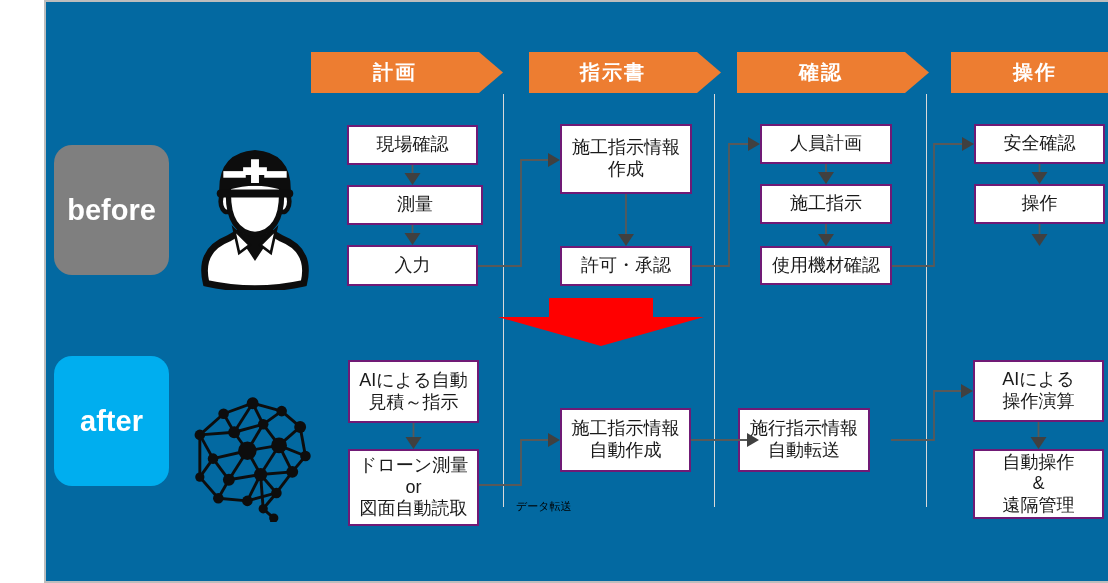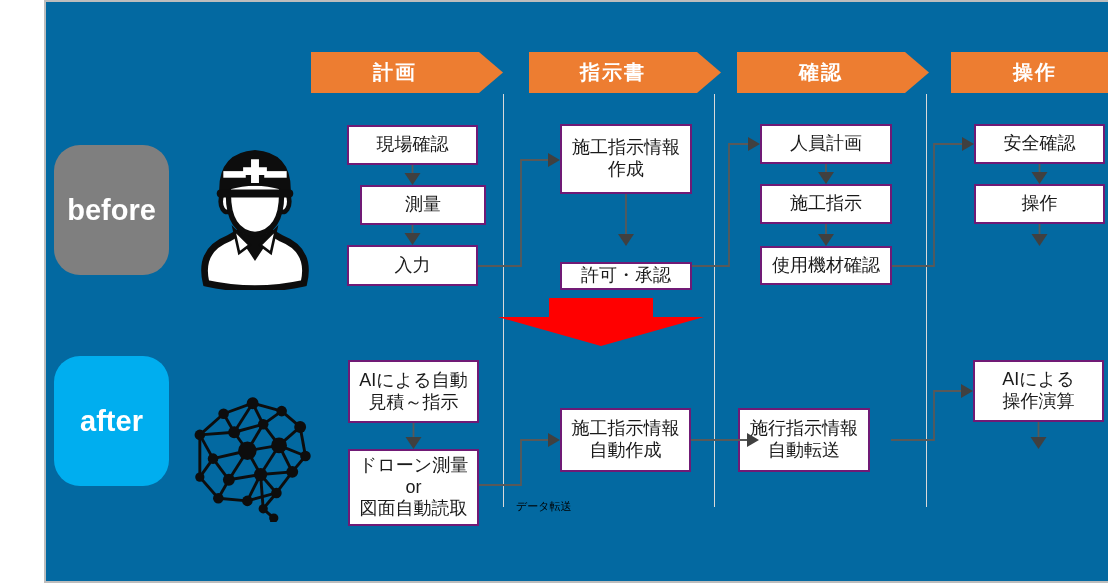--- a/index.html
+++ b/index.html
@@ -21,21 +21,21 @@
   
   .vsep{position:absolute;top:92px;height:413px;width:1px;background:#D9D9D9;}
   
   .pbox{
     position:absolute;background:#ffffff;border:2px solid #701a75;box-sizing:border-box;
     display:flex;align-items:center;justify-content:center;text-align:center;
     font-size:18px;color:#1a1a1a;line-height:1.2;white-space:pre-line;
   }
   
   .rowtag{
-    position:absolute;left:8px;width:115px;height:130px;border-radius:26px;
+    position:absolute;left:8px;width:115px;height:130px;border-radius:18px;
     display:flex;align-items:center;justify-content:center;
     color:#ffffff;font-weight:bold;font-size:29px;
   }
   .rowtag.before{top:143px;background:#7F7F7F;}
   .rowtag.after{top:354px;background:#00AEEF;}
   .iconwrap{position:absolute;}
   .overlay{position:absolute;left:0;top:0;pointer-events:none;}
   .note{
     position:absolute;left:470px;top:497px;font-size:11px;color:#000000;
   }
@@ -138,45 +138,48 @@
           <circle cx="48" cy="84" r="4"></circle>
           <circle cx="70" cy="78" r="4"></circle>
         <circle cx="60" cy="90" r="3.5"></circle>
           <circle cx="68" cy="97" r="3.5"></circle>
           <circle cx="63" cy="106" r="3.5"></circle>
       </g>
     </svg>
   </div>
 
   <div class="pbox" style="left:301px;top:123px;width:131px;height:40px">現場確認</div>
-  <div class="pbox" style="left:314px;top:183px;width:126px;height:40px">測量</div>
+  <div class="pbox" style="left:301px;top:183px;width:136px;height:40px">測量</div>
   <div class="pbox" style="left:301px;top:243px;width:131px;height:41px">入力</div>
 
   <div class="pbox" style="left:514px;top:122px;width:132px;height:70px">施工指示情報
 作成</div>
-  <div class="pbox" style="left:514px;top:260px;width:132px;height:28px">許可・承認</div>
+  <div class="pbox" style="left:514px;top:244px;width:132px;height:40px">許可・承認</div>
 
   <div class="pbox" style="left:714px;top:122px;width:132px;height:40px">人員計画</div>
   <div class="pbox" style="left:714px;top:182px;width:132px;height:40px">施工指示</div>
   <div class="pbox" style="left:714px;top:244px;width:132px;height:39px">使用機材確認</div>
 
   <div class="pbox" style="left:928px;top:122px;width:131px;height:40px">安全確認</div>
   <div class="pbox" style="left:928px;top:182px;width:131px;height:40px">操作</div>
 
   <div class="pbox" style="left:302px;top:358px;width:131px;height:63px">AIによる自動
 見積～指示</div>
   <div class="pbox" style="left:302px;top:447px;width:131px;height:77px">ドローン測量
 or
 図面自動読取</div>
   <div class="pbox" style="left:514px;top:406px;width:131px;height:64px">施工指示情報
 自動作成</div>
   <div class="pbox" style="left:692px;top:406px;width:132px;height:64px">施行指示情報
 自動転送</div>
   <div class="pbox" style="left:927px;top:358px;width:131px;height:62px">AIによる
 操作演算</div>
+  <div class="pbox" style="left:927px;top:447px;width:131px;height:70px">自動操作
+&amp;
+遠隔管理</div>
 
   <div class="note">データ転送</div>
 
   <div class="iconwrap" style="left:452px;top:296px">
     <svg width="206" height="48" viewBox="0 0 206 48">
       <polygon points="51,0 155,0 155,19 206,19 103,48 0,19 51,19" fill="#FF0000"></polygon>
     </svg>
   </div>
 
   <svg class="overlay" width="1108" height="583">

